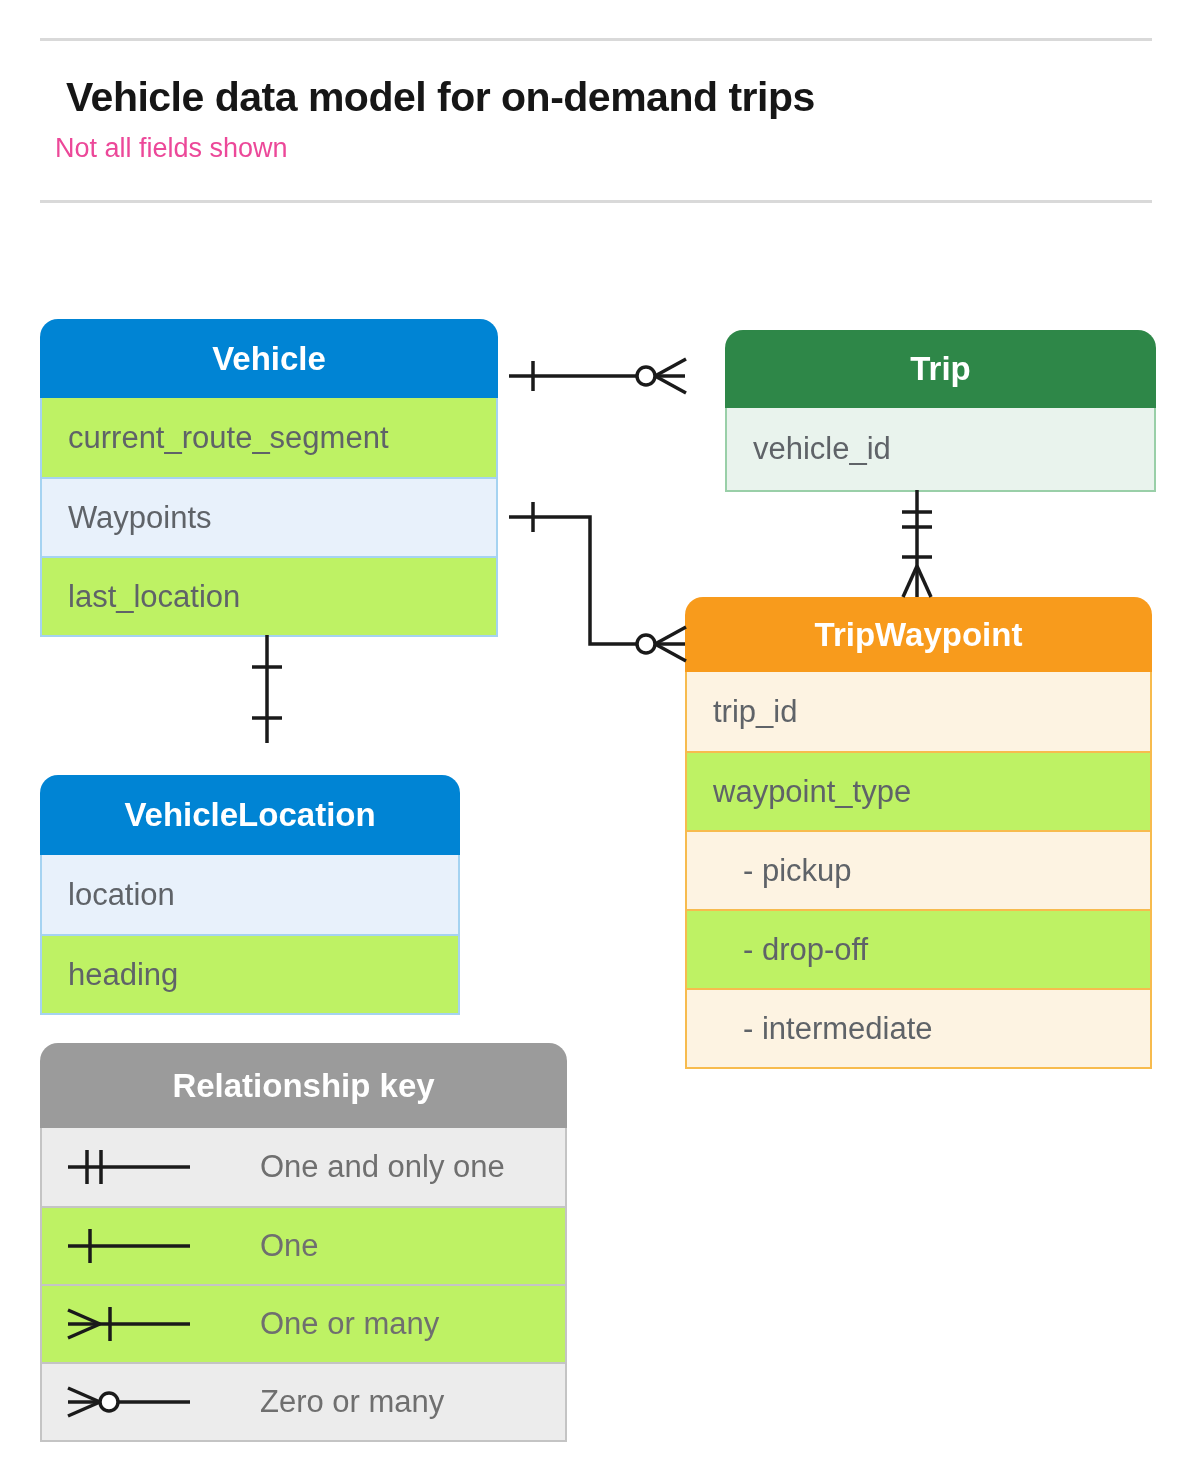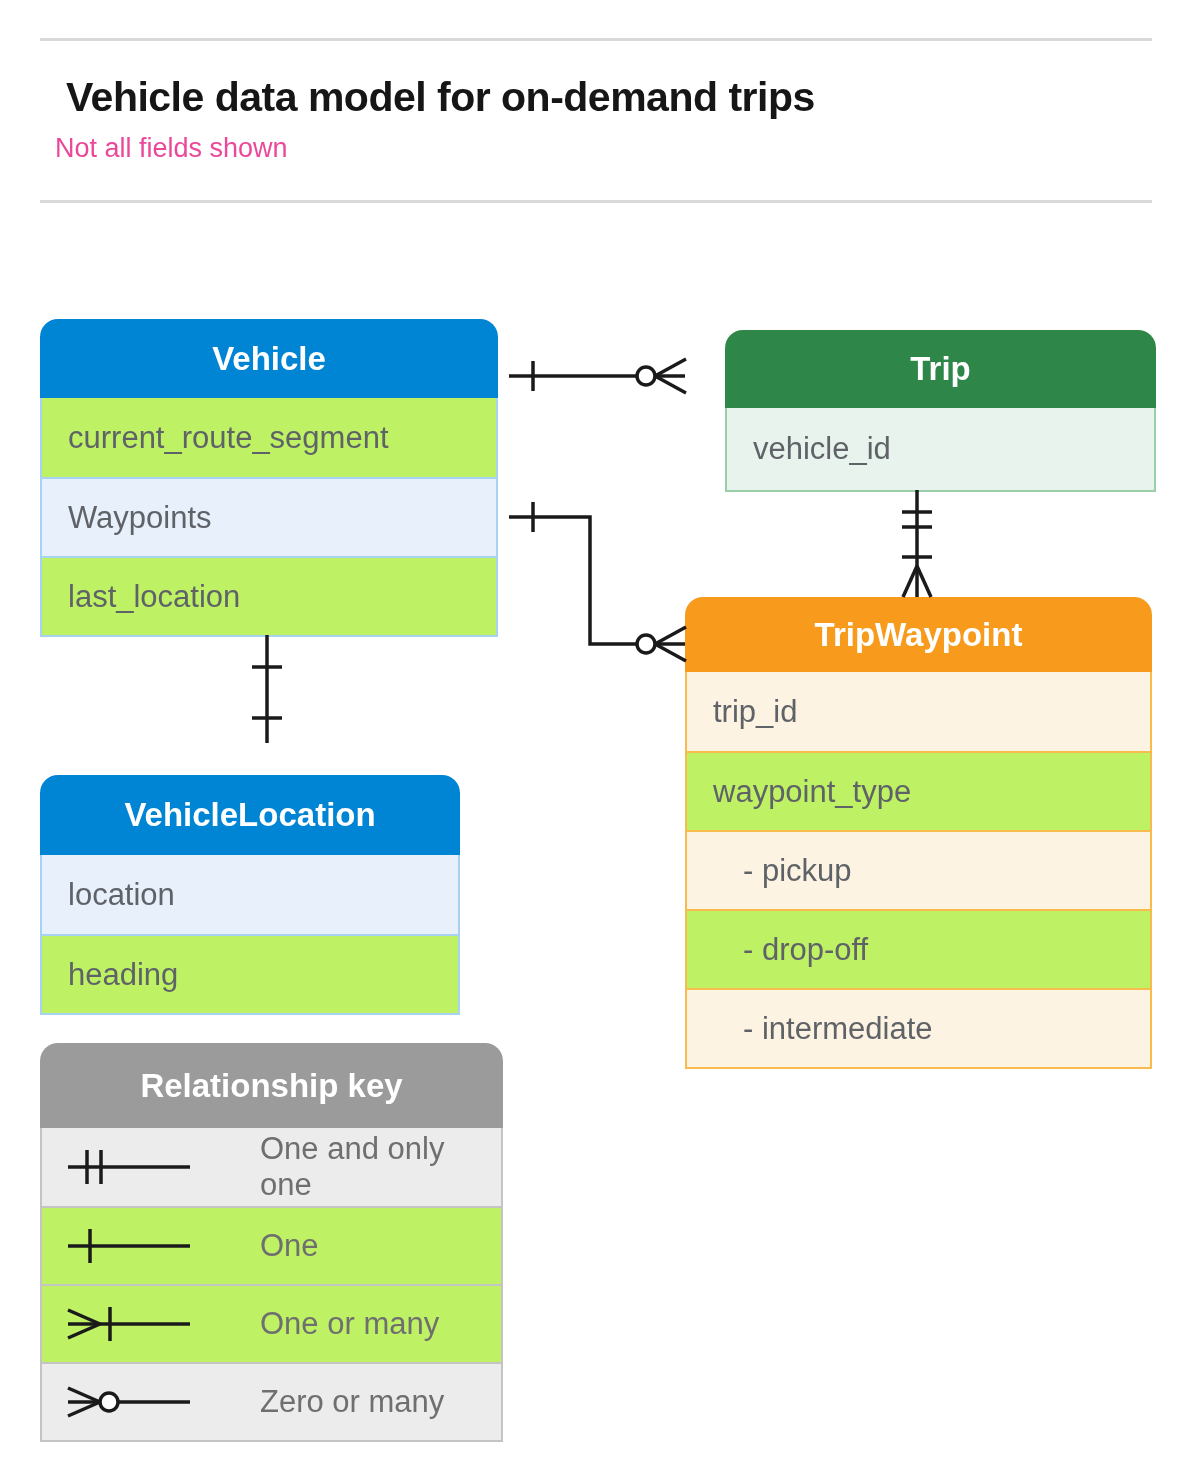--- a/index.html
+++ b/index.html
@@ -126,21 +126,21 @@
     <div class="bd">
       <div class="row tint">
           <span>location</span>
         </div>
       <div class="row">
           <span>heading</span>
         </div>
     </div>
   </div>
 
-  <div class="entity gray legend" style="left:40px; top:1043px; width:463px;">
+  <div class="entity gray legend" style="left:40px; top:1043px; width:527px;text-align:right;">
     <div class="hd" style="height:85px;">
       <span>Relationship key</span>
     </div>
     <div class="bd">
       <div class="row tint" style="height:78px;">
         <svg class="sym" viewBox="0 0 130 44">
           <line x1="4" y1="22" x2="126" y2="22"></line>
           <line x1="23" y1="5" x2="23" y2="39"></line>
           <line x1="37" y1="5" x2="37" y2="39"></line>
         </svg>

